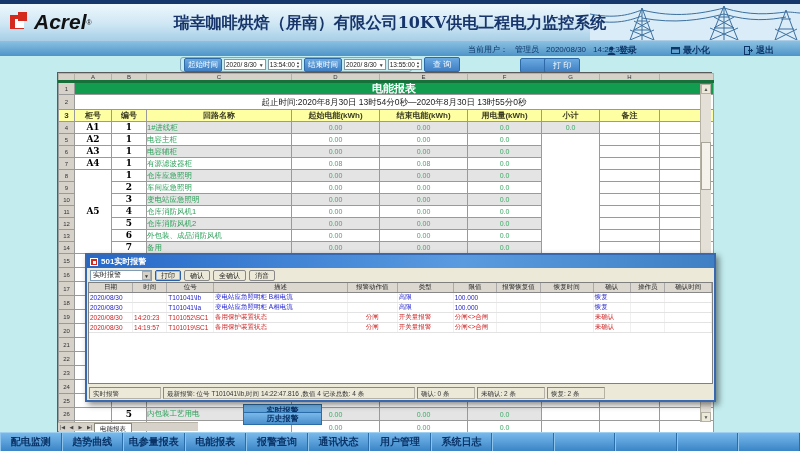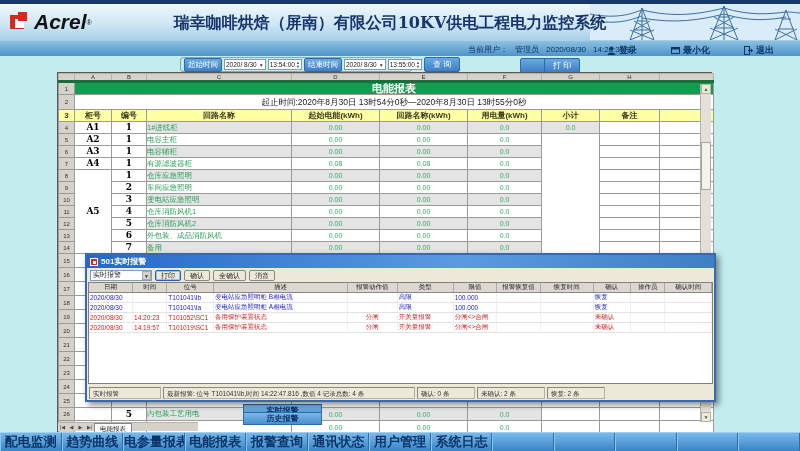--- a/index.html
+++ b/index.html
@@ -118,21 +118,21 @@
   tr.active-al td { color:#cc2222; }
   td.ctr { text-align:center; }
   .dlg-status { height:16px; display:flex; align-items:center; gap:2px; padding:2px 2px 0 2px; }
   .spanel { height:12px; border:1px solid #b5b2a5; border-top-color:#8a887d; border-left-color:#8a887d;
             font-size:6.5px; color:#333; line-height:11px; padding:0 3px; white-space:nowrap; overflow:hidden; }
 
   
   .navbar { position:absolute; left:0; top:432px; width:800px; height:19px; display:flex;
             background:linear-gradient(#79b9ec,#3a85c6); border-top:1px solid #9fd0ef; }
   .nav-cell { flex:1; border-right:1px solid #2a6da8; border-left:1px solid #8ec4ec;
-              font-size:13px; font-weight:bold; color:#0a3468; text-align:center; line-height:18px;
+              font-size:10px; font-weight:bold; color:#0a3468; text-align:center; line-height:18px;
               white-space:nowrap; overflow:hidden; cursor:pointer; }
 </style>
 </head>
 <body>
 
 <div class="screen">
 
   <div class="top-strip"></div>
 
   <div class="header">
@@ -256,21 +256,21 @@
         <tr class="period">
           <td class="rn">2</td>
           <td class="period-cell" colspan="9">起止时间:2020年8月30日  13时54分0秒—2020年8月30日  13时55分0秒</td>
         </tr>
         <tr class="hd">
           <td class="rn">3</td>
           <td>柜号</td>
           <td>编号</td>
           <td>回路名称</td>
           <td>起始电能(kWh)</td>
-          <td>回路名称(kWh)</td>
+          <td>结束电能(kWh)</td>
           <td>用电量(kWh)</td>
           <td>小计</td>
           <td>备注</td>
           <td></td>
         </tr>
         <tr class="even">
           <td class="rn">4</td>
               <td class="cab">A1</td>
               <td class="no">1</td>
               <td class="nm z">1#进线柜</td>

